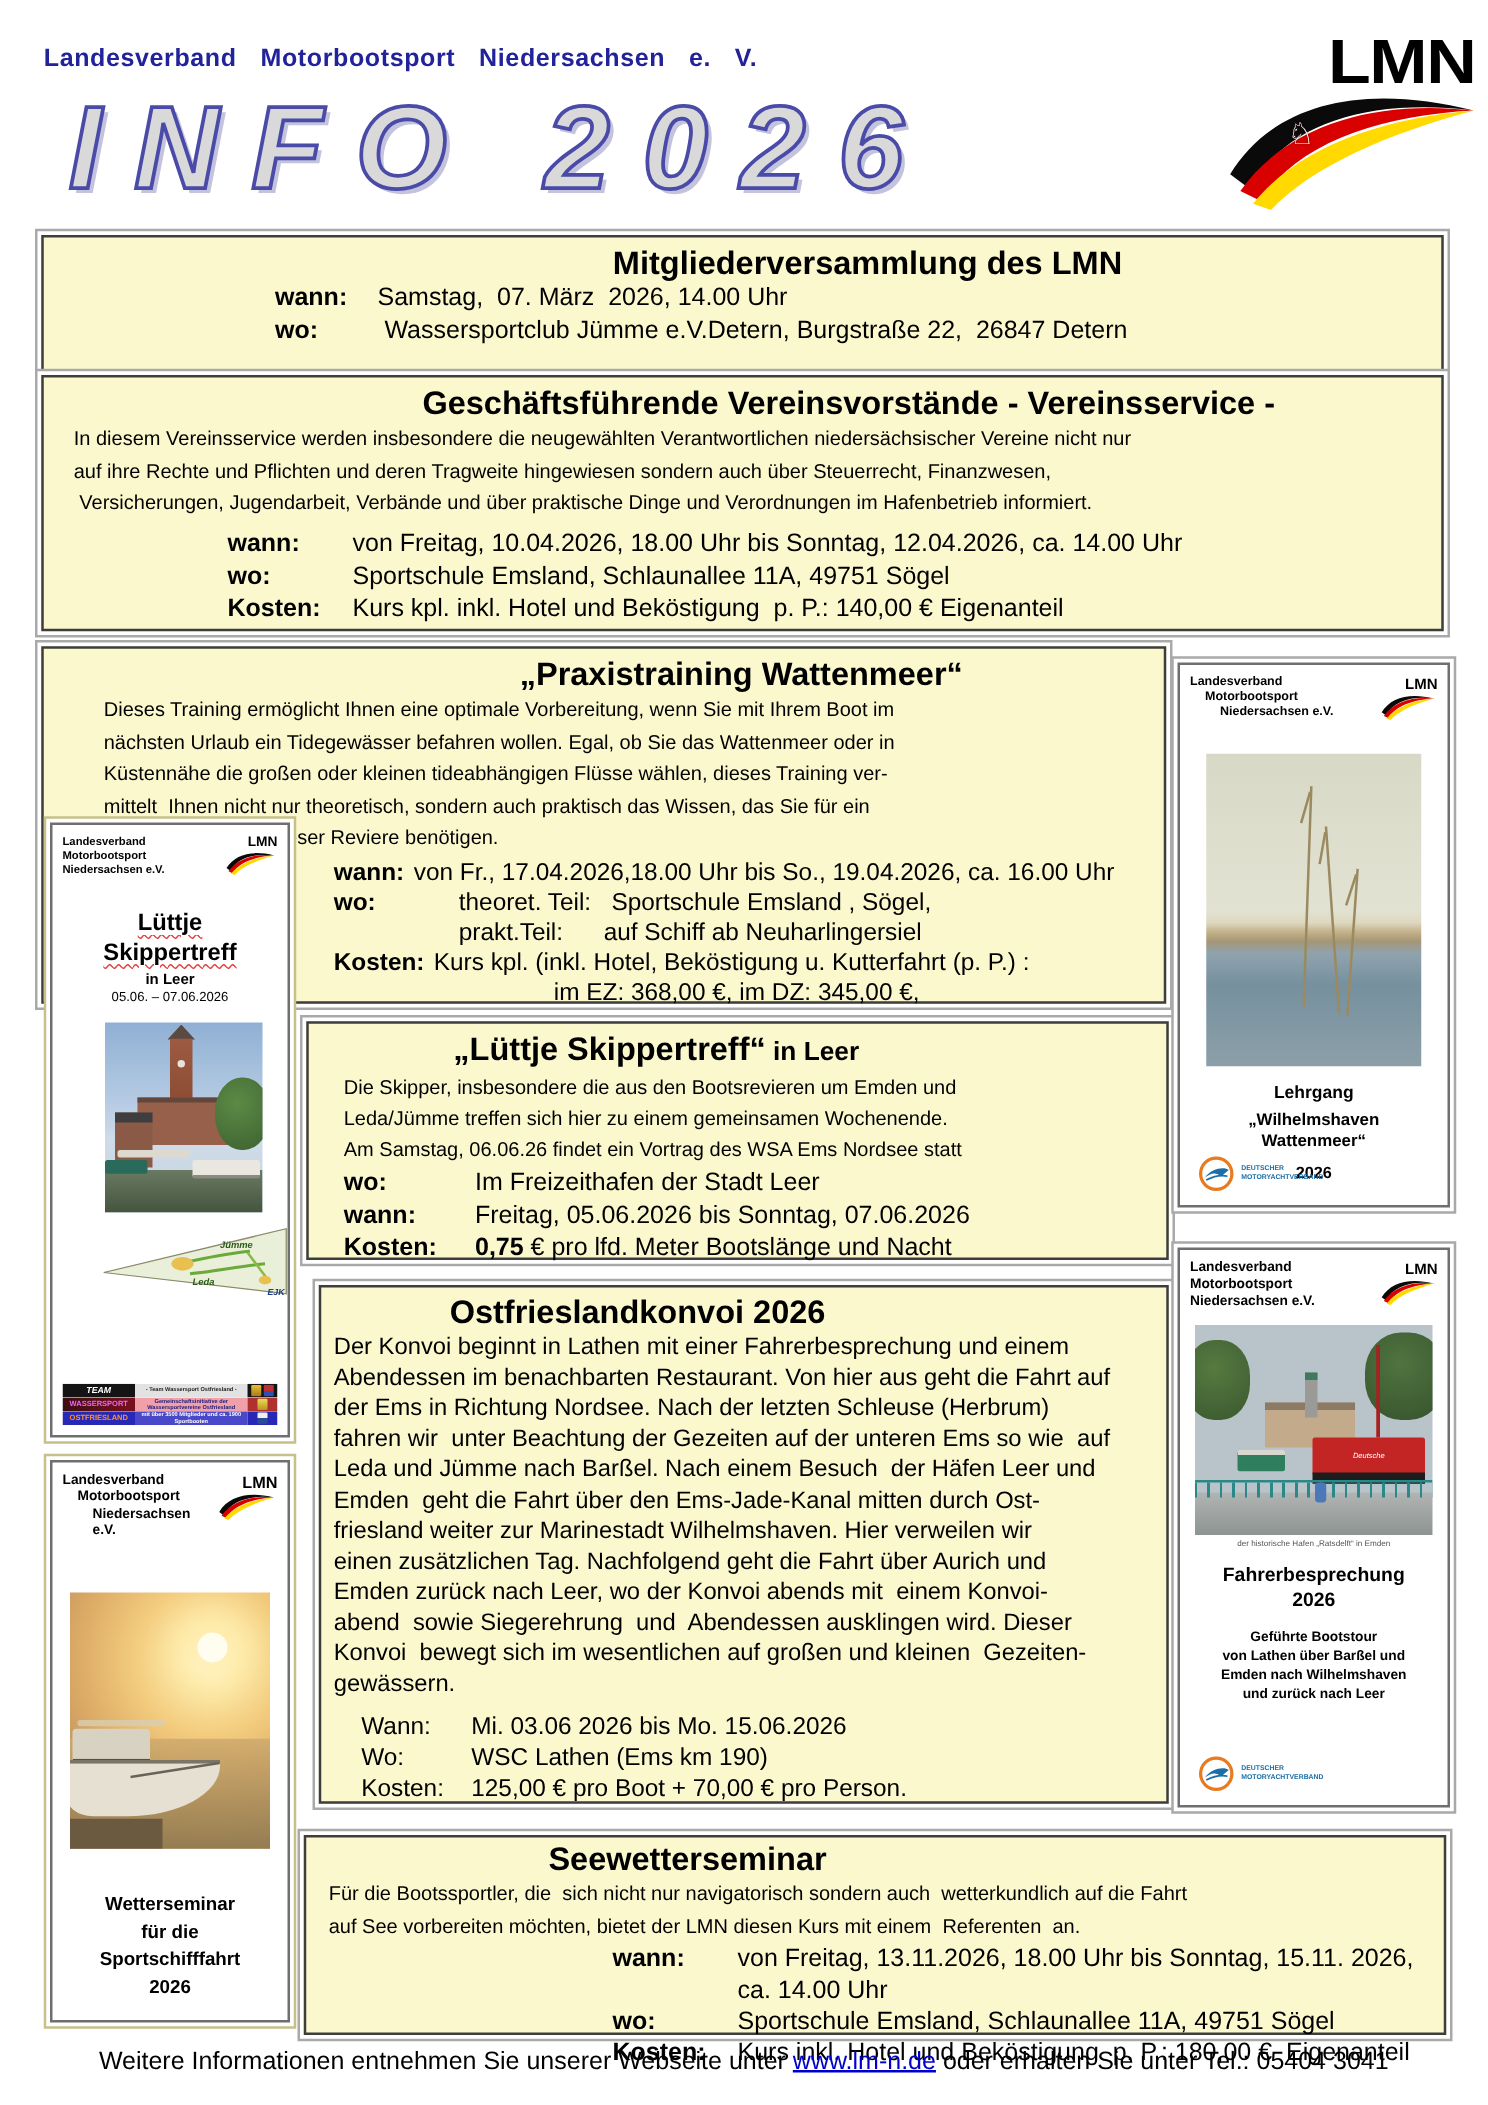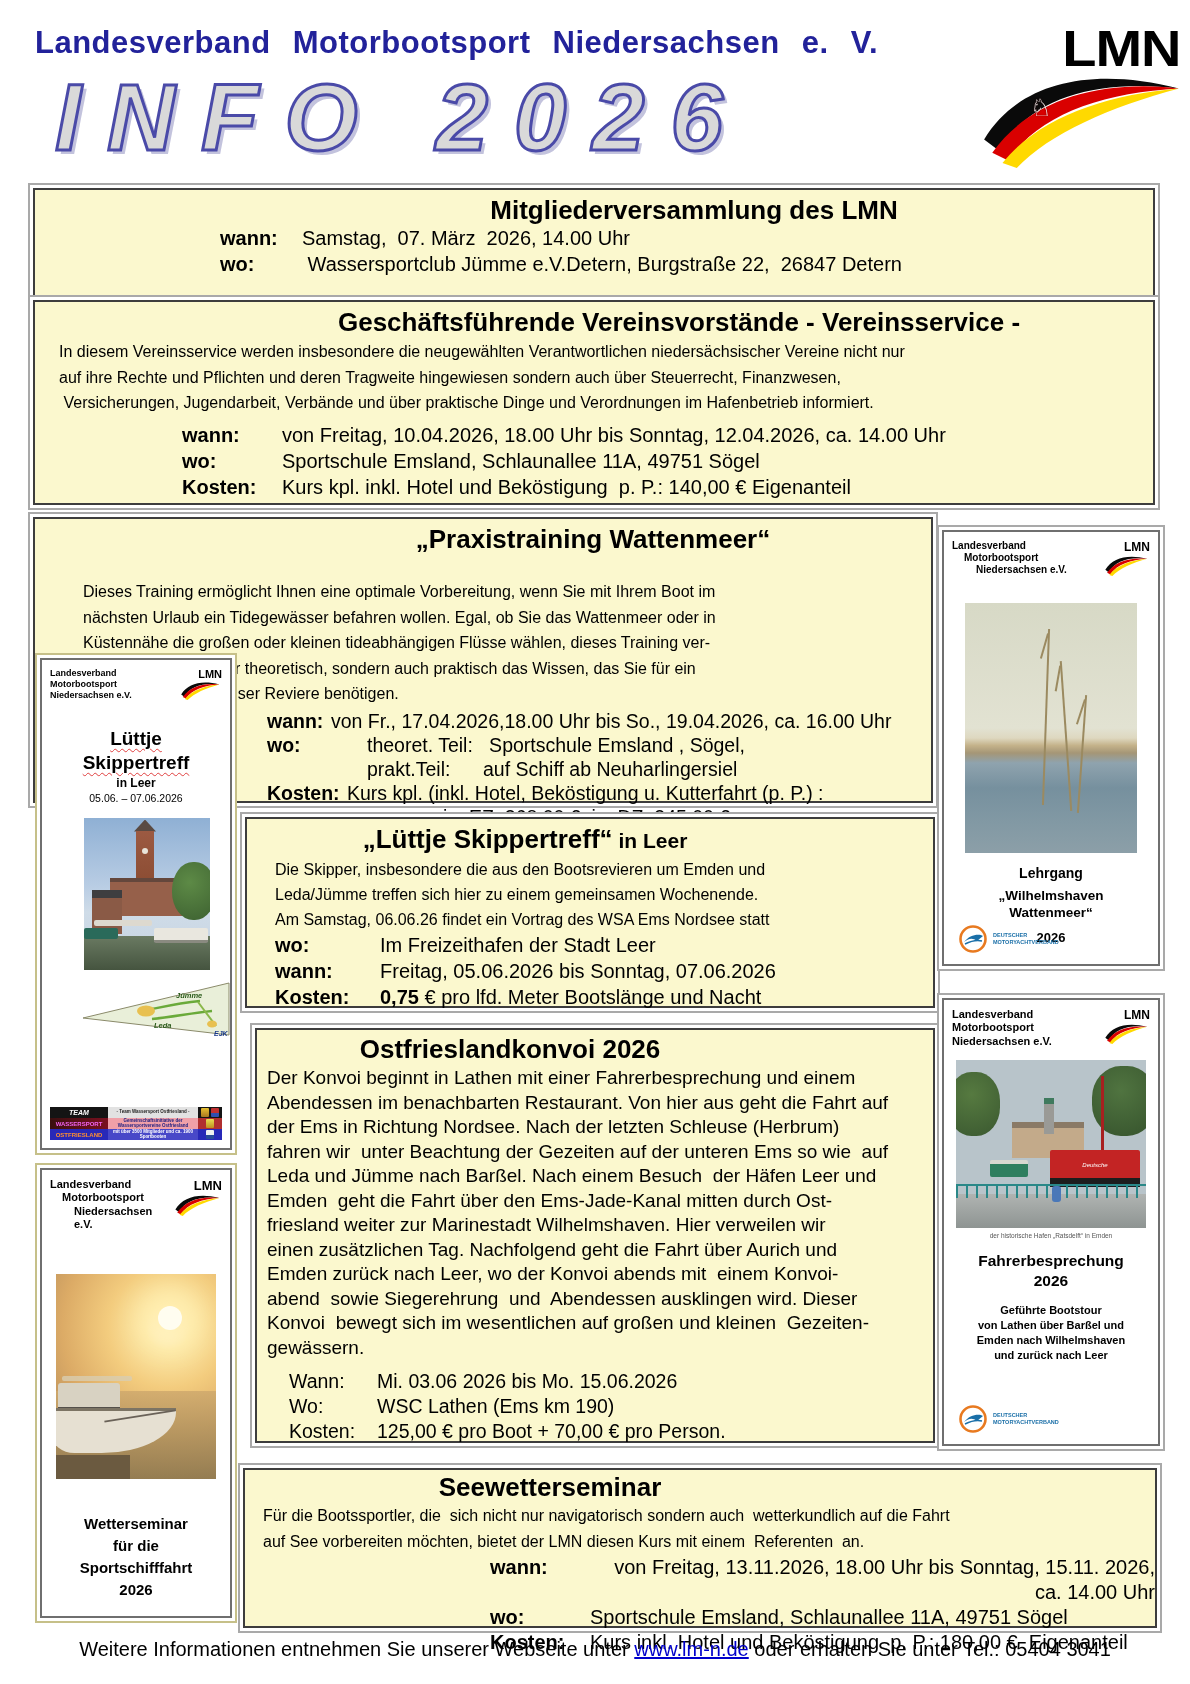--- a/index.html
+++ b/index.html
@@ -1,57 +1,57 @@
 <!DOCTYPE html>
 <html><head>
 <meta charset="utf-8">
 <style>
   html,body{margin:0;padding:0;background:#ffffff;}
   .page{position:relative;width:1190px;height:1684px;background:#fff;overflow:hidden;
         font-family:"Liberation Sans", sans-serif;color:#000;}
 
   
-  .org-title{position:absolute;left:35px;top:25px;font-size:31px;font-weight:bold;
+  .org-title{position:absolute;left:35px;top:36px;font-size:20px;font-weight:bold;
              color:#22229a;word-spacing:13px;letter-spacing:.5px;}
   .info-title{position:absolute;left:55px;top:64px;font-size:94px;font-weight:bold;font-style:italic;
               letter-spacing:26px;color:#d9d9d9;-webkit-text-stroke:3px #4a4aa8;
               text-shadow:4px 4px 0 #c3c3dd;}
   .logo-big{position:absolute;left:978px;top:20px;width:206px;height:150px;}
   .logo-big .lmn-text{position:absolute;right:4px;top:0;font-size:50px;font-weight:bold;
                       letter-spacing:-1px;transform:scaleX(1.12);transform-origin:right;}
   .logo-big svg{position:absolute;left:0;top:46px;width:204px;height:102px;}
   .horse-badge{position:absolute;left:52px;top:76px;font-size:24px;color:#fff;line-height:1;
                text-shadow:0 0 2px #400;}
 
   
   .ybox{position:absolute;background:#fbf8ce;border:2px solid #3d3d3d;box-sizing:border-box;
         box-shadow:0 0 0 3px #ffffff,0 0 0 5px #a9a9a9;}
   .btitle{font-weight:bold;font-size:26px;text-align:center;padding-top:5px;line-height:30px;}
   .btitle .suffix{font-size:21px;}
   .bline{font-size:16px;line-height:25.5px;white-space:pre;}
   .row{display:flex;font-size:20px;line-height:26px;}
   .row .lbl{font-weight:bold;flex:0 0 auto;}
   .row .lbl.plain{font-weight:normal;}
-  .row .val{white-space:pre-wrap;text-align:right;}
+  .row .val{white-space:pre-wrap;}
   .bold{font-weight:bold;}
 
   #box-meeting{left:33px;top:188px;width:1122px;height:112px;}
   #box-meeting .btitle{margin-left:200px;}
   #box-meeting .rows{padding-left:185px;}
   #box-meeting .lbl{width:82px;}
 
   #box-service{left:33px;top:300px;width:1122px;height:205px;}
   #box-service .btitle{margin-left:170px;}
   #box-service .bodyblock{padding:2px 6px 0 24px;}
   #box-service .rows{padding-left:147px;margin-top:6px;}
   #box-service .lbl{width:100px;}
 
   #box-praxis{left:33px;top:517px;width:900px;height:286px;}
   #box-praxis .btitle{margin-left:220px;}
-  #box-praxis .bodyblock{padding:2px 0 0 48px;margin-top:23px;}
+  #box-praxis .bodyblock{padding:2px 0 0 48px;}
   #box-praxis .bline{line-height:25.5px;}
   #box-praxis .rows{padding-left:232px;margin-top:2px;}
   #box-praxis .row{font-size:19.5px;line-height:24px;}
   #box-praxis .lbl{width:64px;}
   #box-praxis .lbl.wide{width:80px;}
   #box-praxis .ind1{margin-left:36px;}
   #box-praxis .ind2{margin-left:100px;}
   #box-praxis .ind3{margin-left:176px;}
 
   #box-skipper{left:245px;top:817px;width:690px;height:191px;}

